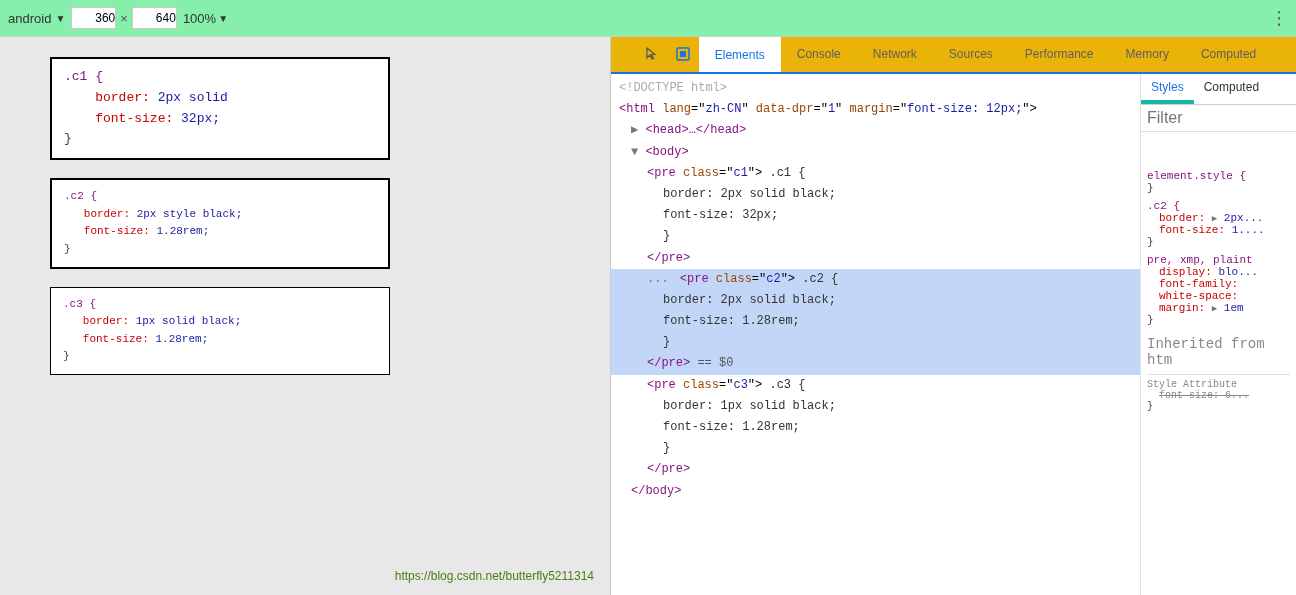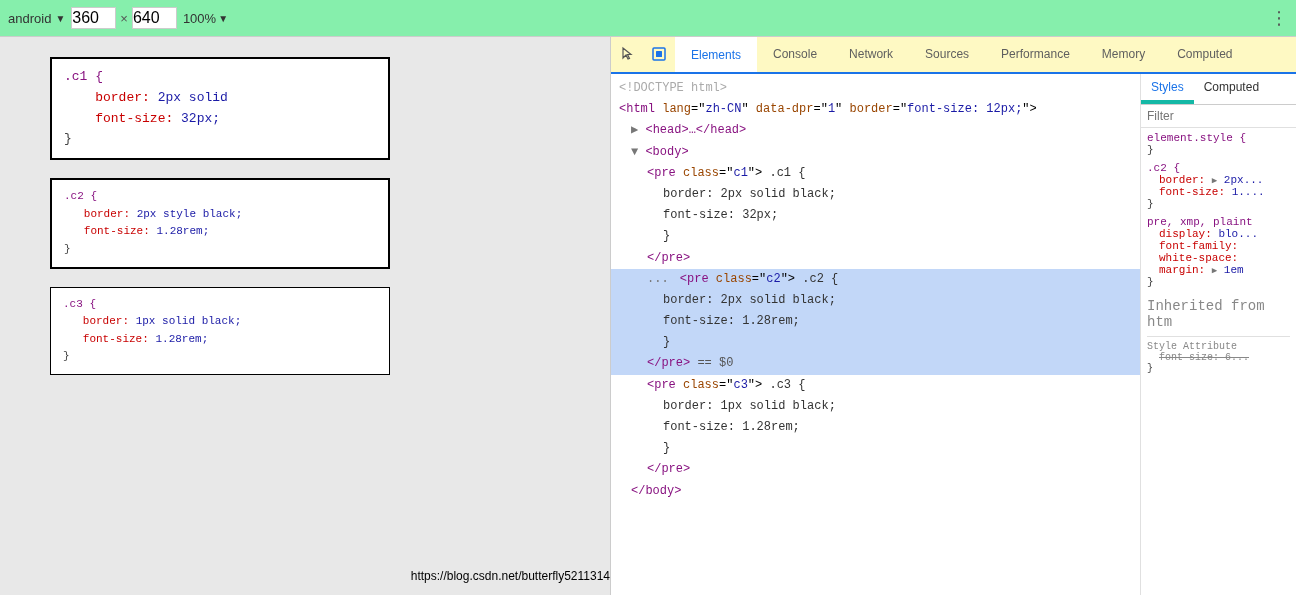--- a/index.html
+++ b/index.html
@@ -6,21 +6,21 @@
     body { font-family: 'Segoe UI', Arial, sans-serif; font-size: 13px; background: #fff; display: flex; flex-direction: column; height: 595px; overflow: hidden; }
 
     
     .top-toolbar {
       display: flex; align-items: center; height: 37px; border-bottom: 1px solid #ccc;
       background: #86efac; padding: 0 8px; gap: 6px; flex-shrink: 0;
     }
     .device-selector { display: flex; align-items: center; gap: 4px; font-size: 13px; color: #333; }
     .dropdown-arrow { font-size: 10px; }
     .size-inputs { display: flex; align-items: center; gap: 4px; }
-    .size-input { width: 45px; height: 22px; border: 1px solid #ccc; text-align: left; font-size: 16px; background: #fff; }
+    .size-input { width: 45px; height: 22px; border: 1px solid #ccc; text-align: right; font-size: 12px; background: #fff; }
     .size-sep { font-size: 13px; color: #555; }
     .zoom-selector { display: flex; align-items: center; gap: 2px; font-size: 13px; color: #333; }
     .toolbar-spacer { flex: 1; }
     .toolbar-dots { font-size: 18px; color: #555; cursor: pointer; }
 
     
     .main-area { display: flex; flex: 1; overflow: hidden; }
 
     
     .device-preview {
@@ -32,31 +32,31 @@
     .css-box-c1 { border: 2px solid #000; font-size: 13px; }
     .css-box-c2 { border: 2px solid #000; font-size: 11px; }
     .css-box-c3 { border: 1px solid #000; font-size: 11px; }
 
     .css-line { line-height: 1.6; white-space: pre; }
     .css-selector { color: #881280; }
     .css-property { color: #c80000; }
     .css-value { color: #1a1aa6; }
     .css-brace { color: #444; }
 
-    .preview-url { position: absolute; bottom: 12px; right: 0; font-size: 12px; color: #000000; padding-left: 16px; }
+    .preview-url { position: absolute; bottom: 12px; right: 16px; font-size: 12px; color: #4d7c0f; padding-left: 16px; }
 
     
     .devtools-panel {
       flex: 1; display: flex; flex-direction: column; border-left: 1px solid #ccc; background: #fff;
     }
 
     
     .devtools-tabs {
       display: flex; align-items: flex-end; height: 37px; border-bottom: 2px solid #1a73e8;
-      background: #fef9c3; flex-shrink: 0; padding-left: 0;
+      background: #eab308; flex-shrink: 0; padding-left: 0; justify-content: center;
     }
     .devtools-tab {
       padding: 8px 16px; font-size: 12px; color: #5f5f5f; cursor: pointer; border: none; background: transparent;
       white-space: nowrap; height: 37px; display: flex; align-items: center;
     }
     .devtools-tab.active { color: #1a73e8; border-bottom: 2px solid #1a73e8; margin-bottom: -2px; background: #fff; }
 
     
     .devtools-sub { display: flex; flex: 1; overflow: hidden; }
 
@@ -75,22 +75,22 @@
     .indent1 { padding-left: 20px; }
     .indent2 { padding-left: 36px; }
     .indent3 { padding-left: 52px; }
 
     
     .styles-panel { width: 155px; flex-shrink: 0; display: flex; flex-direction: column; font-size: 12px; overflow: hidden; }
     .styles-tabs { display: flex; border-bottom: 1px solid #ccc; flex-shrink: 0; }
     .styles-tab { padding: 6px 10px; font-size: 12px; cursor: pointer; color: #333; border-bottom: 2px solid transparent; }
     .styles-tab.active { color: #1a73e8; border-bottom: 4px solid #14b8a6; }
     .styles-filter { padding: 4px 6px; border-bottom: 1px solid #e0e0e0; flex-shrink: 0; }
-    .styles-filter input { width: 100%; border: none; outline: none; font-size: 12px; color: #555; background: transparent; }
-    .styles-content { overflow-y: auto; flex: 1; font-family: 'Courier New', monospace; font-size: 11px; padding: 4px 6px; }
+    .styles-filter input { width: 100%; border: none; outline: none; font-size: 16px; color: #555; background: transparent; }
+    .styles-content { overflow-y: auto; flex: 1; font-family: 'Courier New', monospace; font-size: 11px; padding: 4px 6px; margin-top: 34px; }
     .style-rule { margin-bottom: 6px; }
     .style-selector { color: #881280; }
     .style-brace { color: #444; }
     .style-prop { color: #c80000; padding-left: 12px; }
     .style-val { color: #1a1aa6; }
     .style-arrow { color: #777; font-size: 9px; }
     .style-inherited { color: #888; font-size: 14px; padding: 4px 0 2px 0; }
     .style-attribute { color: #888; font-size: 10px; padding: 4px 0 2px 0; border-top: 1px solid #e0e0e0; margin-top: 4px; }
     .style-strikethrough { text-decoration: line-through; color: #888; }
     .element-style { color: #881280; }
@@ -187,21 +187,21 @@
       </div>
     </div>
 
     <div class="devtools-sub">
 
       <div class="html-panel">
         <div class="html-line">
           <span class="comment">&lt;!DOCTYPE html&gt;</span>
         </div>
         <div class="html-line">
-          <span class="tag">&lt;html </span><span class="attr-name">lang</span><span>="</span><span class="attr-value">zh-CN</span><span>" </span><span class="attr-name">data-dpr</span><span>="</span><span class="attr-value">1</span><span>" </span><span class="attr-name">border</span><span>="</span><span class="attr-value">font-size: 12px;</span><span>"&gt;</span>
+          <span class="tag">&lt;html </span><span class="attr-name">lang</span><span>="</span><span class="attr-value">zh-CN</span><span>" </span><span class="attr-name">data-dpr</span><span>="</span><span class="attr-value">1</span><span>" </span><span class="attr-name">margin</span><span>="</span><span class="attr-value">font-size: 12px;</span><span>"&gt;</span>
         </div>
         <div class="html-line indent1">
           <span class="arrow">▶</span>
           <span class="tag"> &lt;head&gt;…&lt;/head&gt;</span>
         </div>
         <div class="html-line indent1">
           <span class="arrow">▼</span>
           <span class="tag"> &lt;body&gt;</span>
         </div>
         <div class="html-line indent2">

